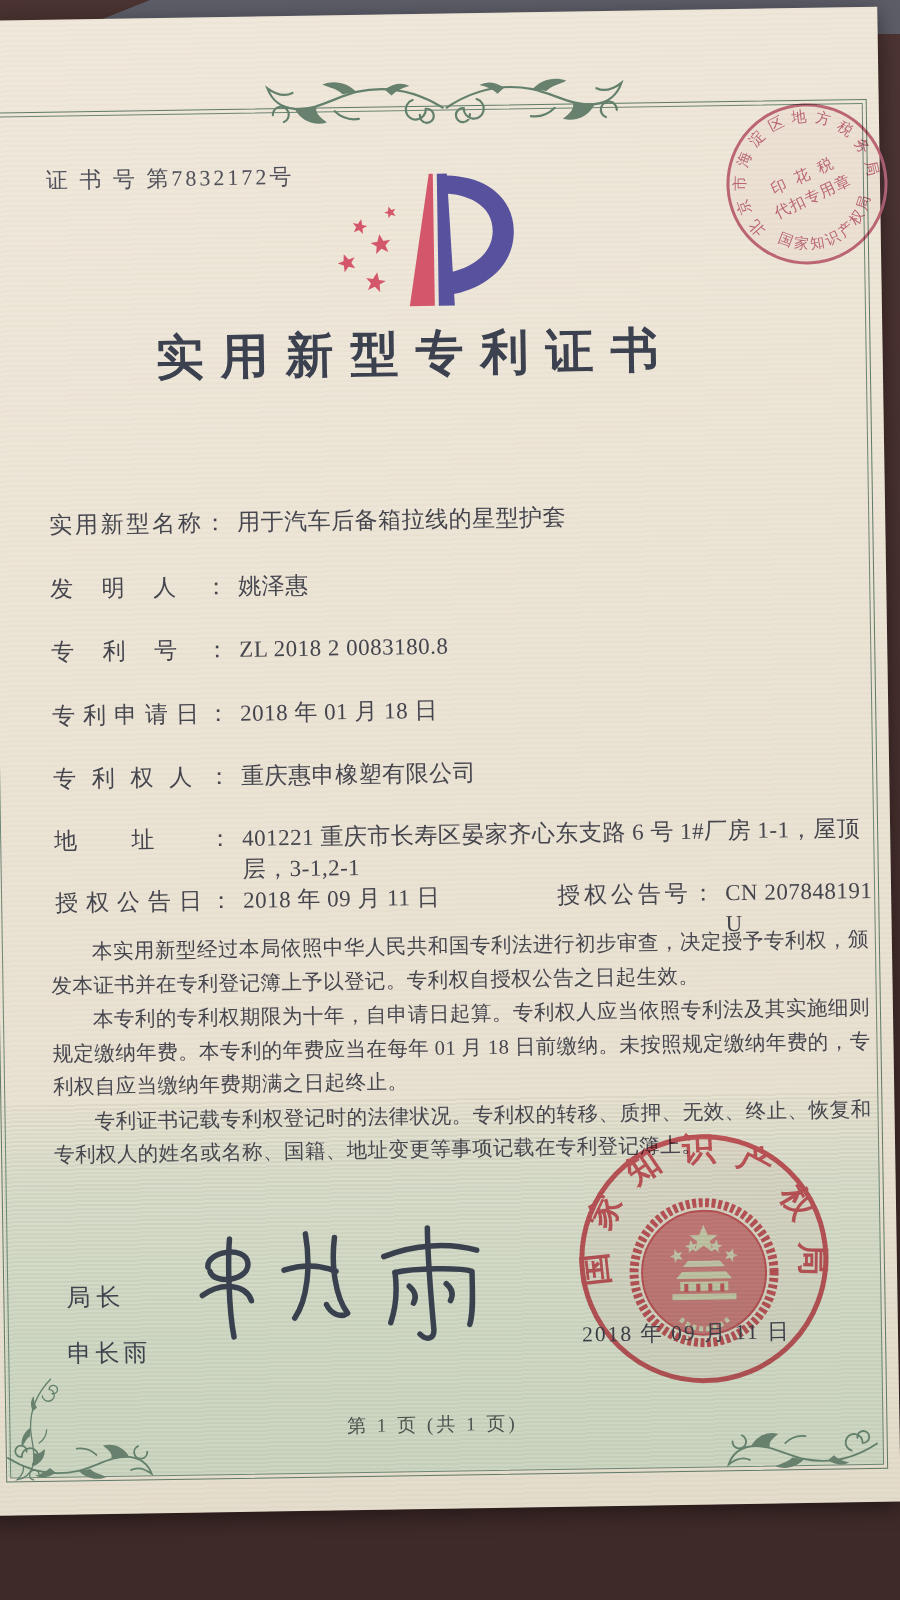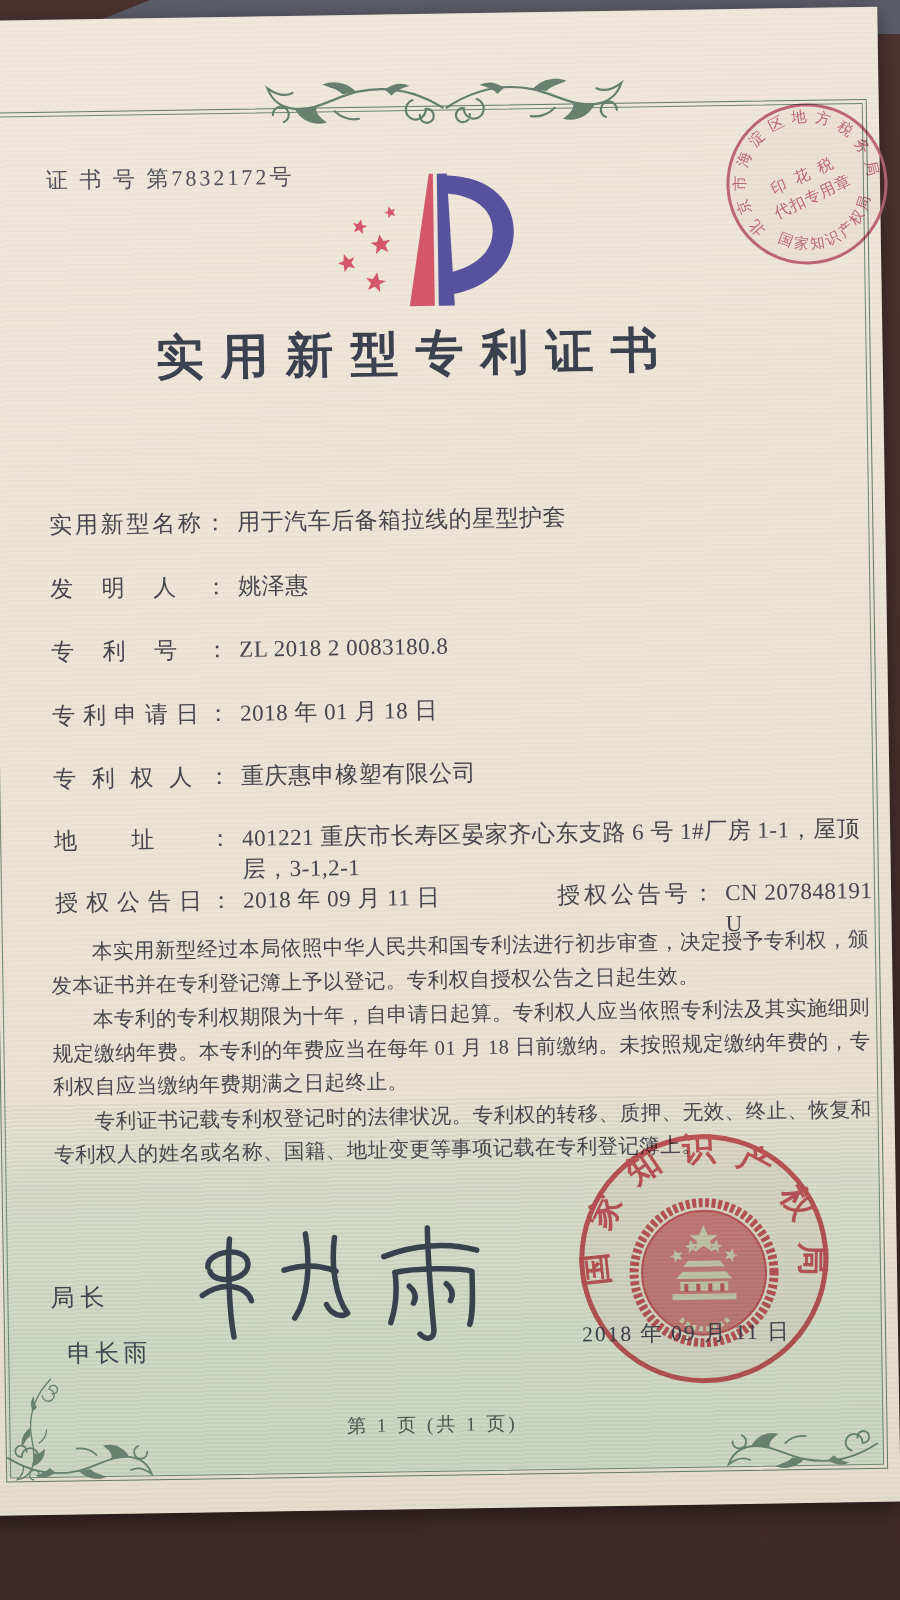--- a/index.html
+++ b/index.html
@@ -49,21 +49,21 @@
   .row{left:98px; width:818px; display:flex; font-size:23px; line-height:31px; color:#45454e;}
   .row .lab{flex:none; width:178px; text-align:justify; text-align-last:justify; letter-spacing:0.5px;}
   .row .val{flex:1; padding-left:10px; letter-spacing:0.5px;}
   #r-name{top:490px;} #r-inv{top:554px;} #r-pat{top:617px;} #r-fil{top:681px;}
   #r-own{top:744px;} #r-adr{top:806px;} #r-gd{top:868px; width:470px;}
   #r-gn{left:600px; top:868px; width:320px;}
   #r-gn .lab{width:158px;}
   #paras{left:93px; top:916px; width:818px; font-size:20.5px; line-height:33.5px;
     text-align:justify; color:#46464f;}
   #paras p{margin:0 0 1px 0; text-indent:2em; letter-spacing:0.4px;}
-  #director-title{left:87px; top:1262px; font-size:24px; letter-spacing:6px; color:#3f434e;}
+  #director-title{left:103px; top:1262px; font-size:24px; letter-spacing:6px; color:#3f434e;}
   #director-name{left:103px; top:1318px; font-size:24px; letter-spacing:4px; color:#3f434e;}
   #seal-date{left:618px; top:1308px; font-size:21.5px; letter-spacing:2px; color:#3a3e47; z-index:6;}
   #footer{left:60px; top:1398px; width:814px; text-align:center; font-size:19px;
     letter-spacing:3px; color:#4b534f;}
   .stamp{position:absolute; z-index:5; mix-blend-mode:multiply;}
   #signature-svg{position:absolute; left:225px; top:1198px; z-index:5;}
 </style>
 </head>
 <body>
 

